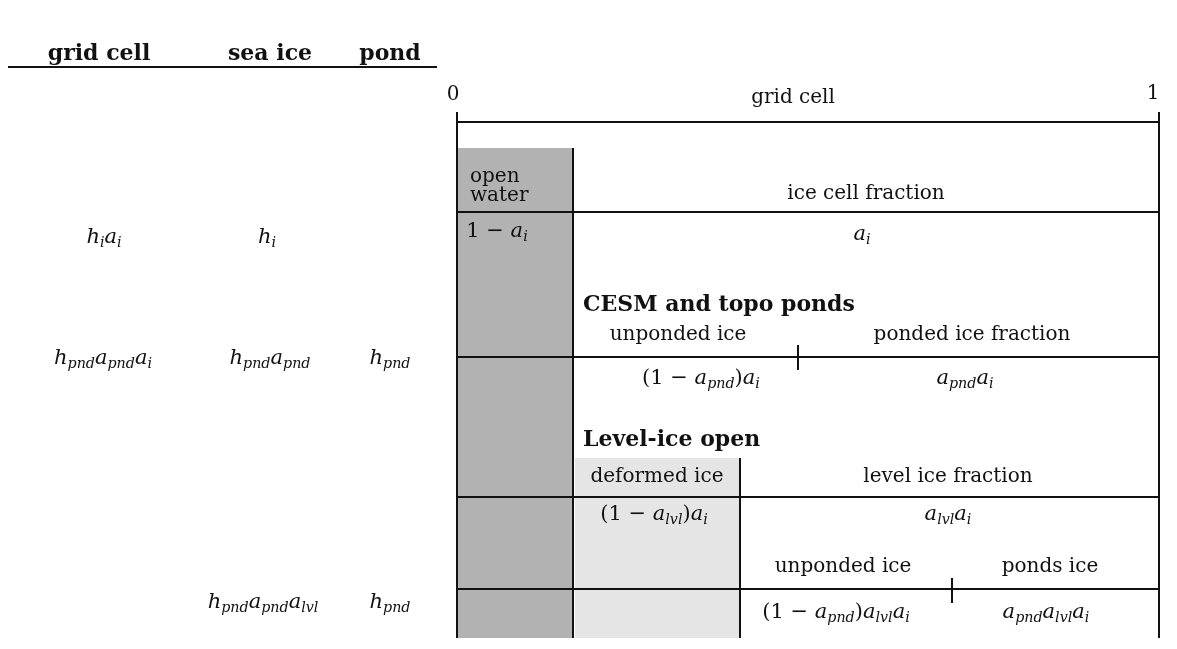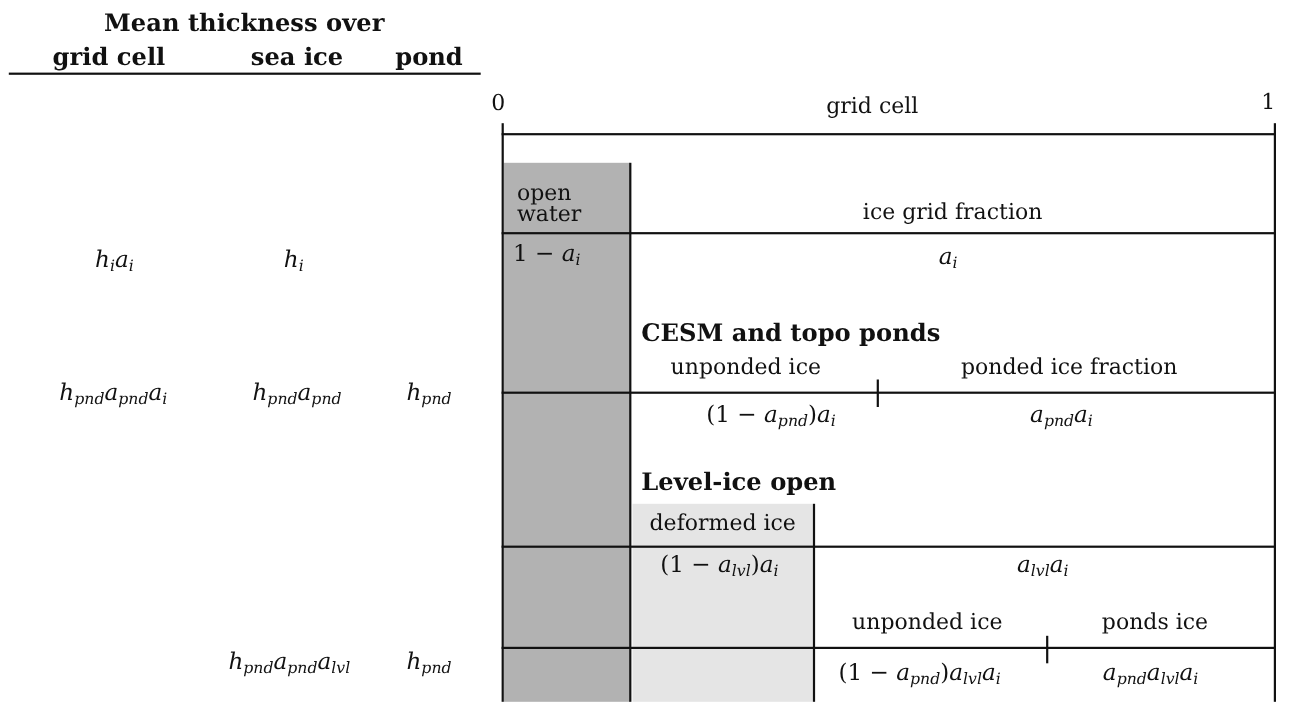--- a/index.html
+++ b/index.html
@@ -20,21 +20,20 @@
   .fill-ow{background:var(--ow-fill,#b2b2b2);}
   .fill-def{background:var(--def-fill,#e5e5e5);}
   .twoline{line-height:19px;font-size:20px;}
 </style>
 </head>
 <body>
 
 <div id="canvas" style="--ow-fill: #b2b2b2; --def-fill: #e5e5e5; --line: #111111;">
 
   <div class="abs" style="left:0;top:0;width:445px;height:649px;">
-    <div class="abs ctr bold" style="left:222px;top:21px;">Mean thickness over</div>
     <div class="abs ctr bold" style="left:99px;top:52px;">grid cell</div>
     <div class="abs ctr bold" style="left:270px;top:52px;">sea ice</div>
     <div class="abs ctr bold" style="left:390px;top:52px;">pond</div>
     <div class="abs hline" style="left:8px;top:66px;width:429px;"></div>
 
     <div class="abs ctr math" style="left:104px;top:236px;"><i>h</i><sub>i</sub><i>a</i><sub>i</sub></div>
     <div class="abs ctr math" style="left:267px;top:236px;"><i>h</i><sub>i</sub></div>
 
     <div class="abs ctr math" style="left:103px;top:357px;"><i>h</i><sub>pnd</sub><i>a</i><sub>pnd</sub><i>a</i><sub>i</sub></div>
     <div class="abs ctr math" style="left:270px;top:357px;"><i>h</i><sub>pnd</sub><i>a</i><sub>pnd</sub></div>
@@ -64,32 +63,33 @@
     <div class="abs hline" style="left:11px;top:496px;width:704px;"></div>
     <div class="abs hline" style="left:11px;top:588px;width:704px;"></div>
 
     <div class="abs vline" style="left:352px;top:345px;height:25px;"></div>
     <div class="abs vline" style="left:506px;top:578px;height:25px;"></div>
 
     <div class="abs twoline" style="left:25px;top:166px;">
       <div>open</div>
       <div>water</div>
     </div>
-    <div class="abs ctr txt" style="left:421px;top:192px;">ice grid fraction</div>
+    <div class="abs ctr txt" style="left:421px;top:192px;">ice cell fraction</div>
     <div class="abs ctr math" style="left:52px;top:230px;">1 − <i>a</i><sub>i</sub></div>
     <div class="abs ctr math" style="left:417px;top:233px;"><i>a</i><sub>i</sub></div>
 
     <div class="abs ctry bold" style="left:138px;top:303px;">CESM and topo ponds</div>
     <div class="abs ctr txt" style="left:233px;top:333px;">unponded ice</div>
     <div class="abs ctr txt" style="left:527px;top:333px;">ponded ice fraction</div>
     <div class="abs ctr math" style="left:240px;top:377px;margin-left:16px;">(1 − <i>a</i><sub>pnd</sub>)<i>a</i><sub>i</sub></div>
     <div class="abs ctr math" style="left:520px;top:377px;"><i>a</i><sub>pnd</sub><i>a</i><sub>i</sub></div>
 
     <div class="abs ctry bold" style="left:138px;top:438px;">Level-ice open</div>
     <div class="abs ctr txt" style="left:212px;top:475px;">deformed ice</div>
+    <div class="abs ctr txt" style="left:503px;top:475px;">level ice fraction</div>
     <div class="abs ctr math" style="left:209px;top:513px;">(1 − <i>a</i><sub>lvl</sub>)<i>a</i><sub>i</sub></div>
     <div class="abs ctr math" style="left:503px;top:513px;"><i>a</i><sub>lvl</sub><i>a</i><sub>i</sub></div>
 
     <div class="abs ctr txt" style="left:398px;top:565px;">unponded ice</div>
     <div class="abs ctr txt" style="left:605px;top:565px;">ponds ice</div>
     <div class="abs ctr math" style="left:391px;top:611px;">(1 − <i>a</i><sub>pnd</sub>)<i>a</i><sub>lvl</sub><i>a</i><sub>i</sub></div>
     <div class="abs ctr math" style="left:601px;top:611px;"><i>a</i><sub>pnd</sub><i>a</i><sub>lvl</sub><i>a</i><sub>i</sub></div>
   </div>
 </div>
 

